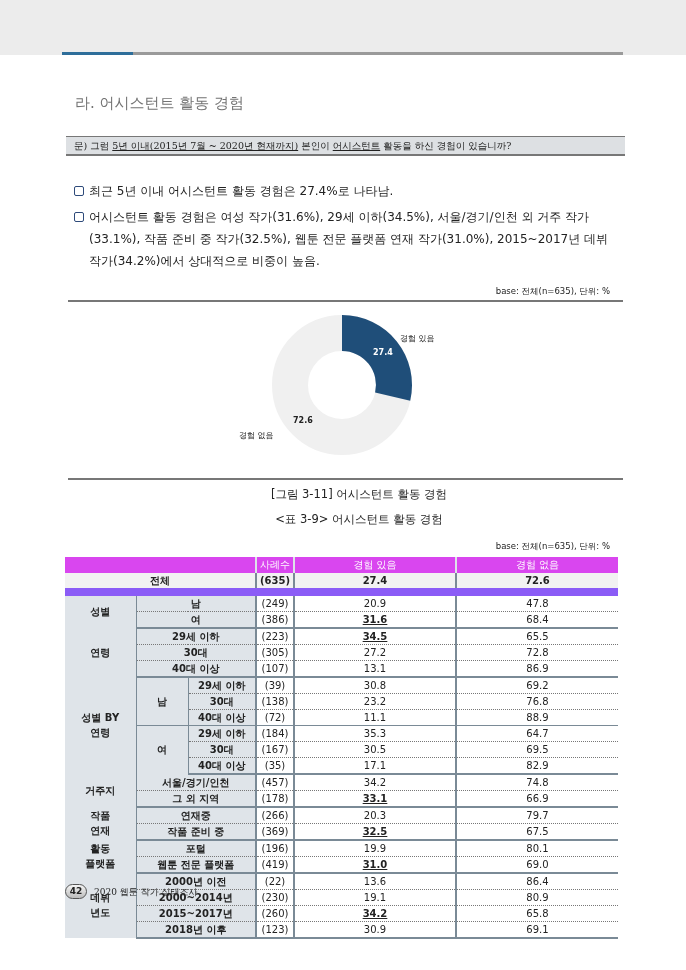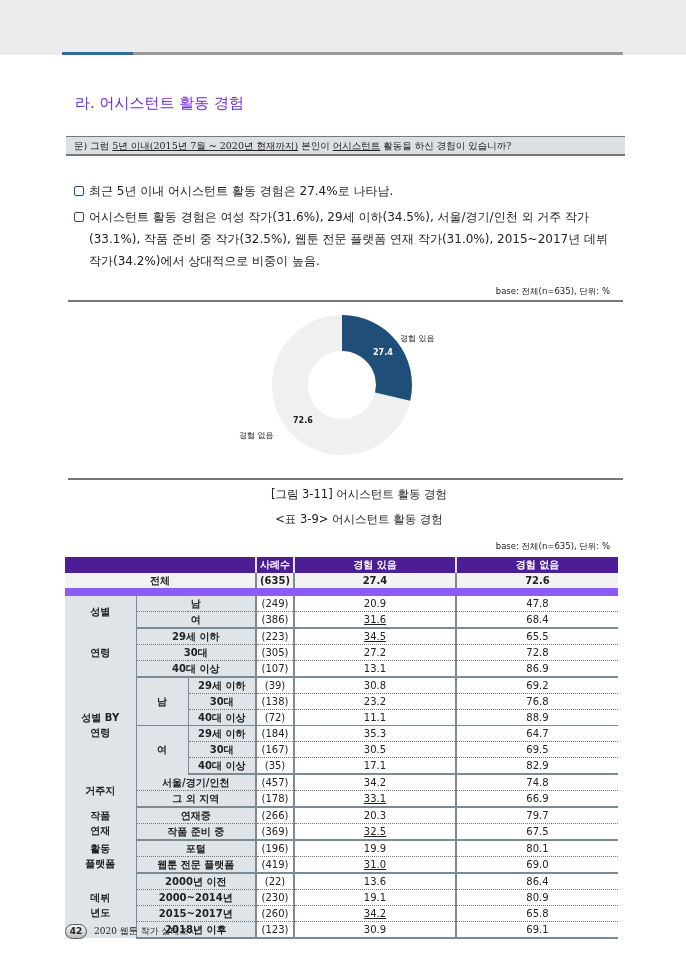--- a/index.html
+++ b/index.html
@@ -1,44 +1,44 @@
 <!DOCTYPE html>
 <html><head>
 <meta charset="utf-8">
 <style>
   * { box-sizing: border-box; margin: 0; padding: 0; }
   body { width: 686px; height: 970px; background: #fff; font-family: "DejaVu Sans", sans-serif; color: #222; position: relative; overflow: hidden; }
   .topband { position: absolute; left: 0; top: 0; width: 686px; height: 55px; background: #ececec; }
   .topline { position: absolute; left: 62px; top: 52px; width: 561px; height: 3px; background: #9a9a9a; }
   .topline .accent { position: absolute; left: 0; top: 0; width: 71px; height: 3px; background: #2e6e9a; }
-  .section-title { position: absolute; left: 75px; top: 94px; font-size: 15px; color: #6d28d9; }
+  .section-title { position: absolute; left: 75px; top: 94px; font-size: 15px; color: #737373; }
   .question { position: absolute; left: 66px; top: 136px; width: 559px; height: 20px; background: #dde0e3; border-top: 1px solid #777; border-bottom: 2px solid #777; font-family: "DejaVu Serif", serif; font-size: 9.5px; line-height: 18px; padding-left: 8px; white-space: nowrap; }
   .question u { text-decoration: underline; }
   .bullets { position: absolute; left: 74px; top: 180px; width: 540px; font-size: 12px; line-height: 22px; }
   .bullet { display: flex; margin-bottom: 4px; }
   .bullet .box { display: inline-block; width: 10px; height: 10px; border: 1px solid #2e4a7a; border-radius: 2px; margin-top: 6px; margin-right: 5px; flex: none; }
   .bullet .txt { flex: 1; }
   .base1 { position: absolute; right: 76px; top: 286px; font-size: 8.5px; }
   .rule { position: absolute; left: 68px; width: 555px; height: 2px; background: #777; }
   .chart { position: absolute; left: 220px; top: 305px; width: 250px; height: 150px; }
   .chart-label { position: absolute; font-size: 8px; font-weight: bold; }
   .fig-caption { position: absolute; left: 0; width: 686px; text-align: center; font-size: 11.5px; padding-left: 32px; }
   .base2 { position: absolute; right: 76px; top: 541px; font-size: 8.5px; }
   table.data { position: absolute; left: 65px; top: 557px; width: 553px; border-collapse: collapse; font-size: 10px; }
   table.data td, table.data th { height: 15.6px; padding: 0; text-align: center; line-height: 15px; }
-  table.data thead th { background: #4c1d95; color: #fff; font-weight: bold; border-right: 2px solid #dde3e8; margin-left: 45px; }
+  table.data thead th { background: #d946ef; color: #fff; font-weight: normal; border-right: 2px solid #dde3e8; margin-left: 45px; }
   table.data thead th:last-child { border-right: none; }
   .row-total td { background: #f2f2f2; font-weight: bold; border-bottom: 8px solid #8b5cf6; }
   .cat { background: #dfe4e9; font-weight: bold; border-right: 1px solid #7a8a96; margin-left: 13px; }
   .sub { background: #dfe4e9; font-weight: bold; }
   .num { border-left: 2px solid #7a8a96; }
   .grp-end td { border-bottom: 2px solid #7a8a96; }
   .dot td.sub, .dot td.n, .dot td.num { border-bottom: 1px dotted #777; }
-  .u { text-decoration: underline; font-weight: normal; }
-  .footer { position: absolute; left: 65px; top: 924px; display: flex; align-items: center; font-family: "DejaVu Serif", serif; font-size: 9px; }
+  .u { text-decoration: underline; font-weight: bold; }
+  .footer { position: absolute; left: 65px; top: 884px; display: flex; align-items: flex-end; font-family: "DejaVu Serif", serif; font-size: 9px; }
   .pagenum { display: inline-block; width: 22px; height: 15px; border: 1.5px solid #555; border-radius: 8px; background: linear-gradient(#f5f5f5, #bcbcbc); font-family: "DejaVu Sans", sans-serif; font-weight: bold; font-size: 9px; text-align: center; line-height: 12px; margin-right: 7px; }
 </style>
 </head>
 <body>
 
 <div class="topband"></div>
 <div class="topline">
     <div class="accent"></div>
   </div>
 

